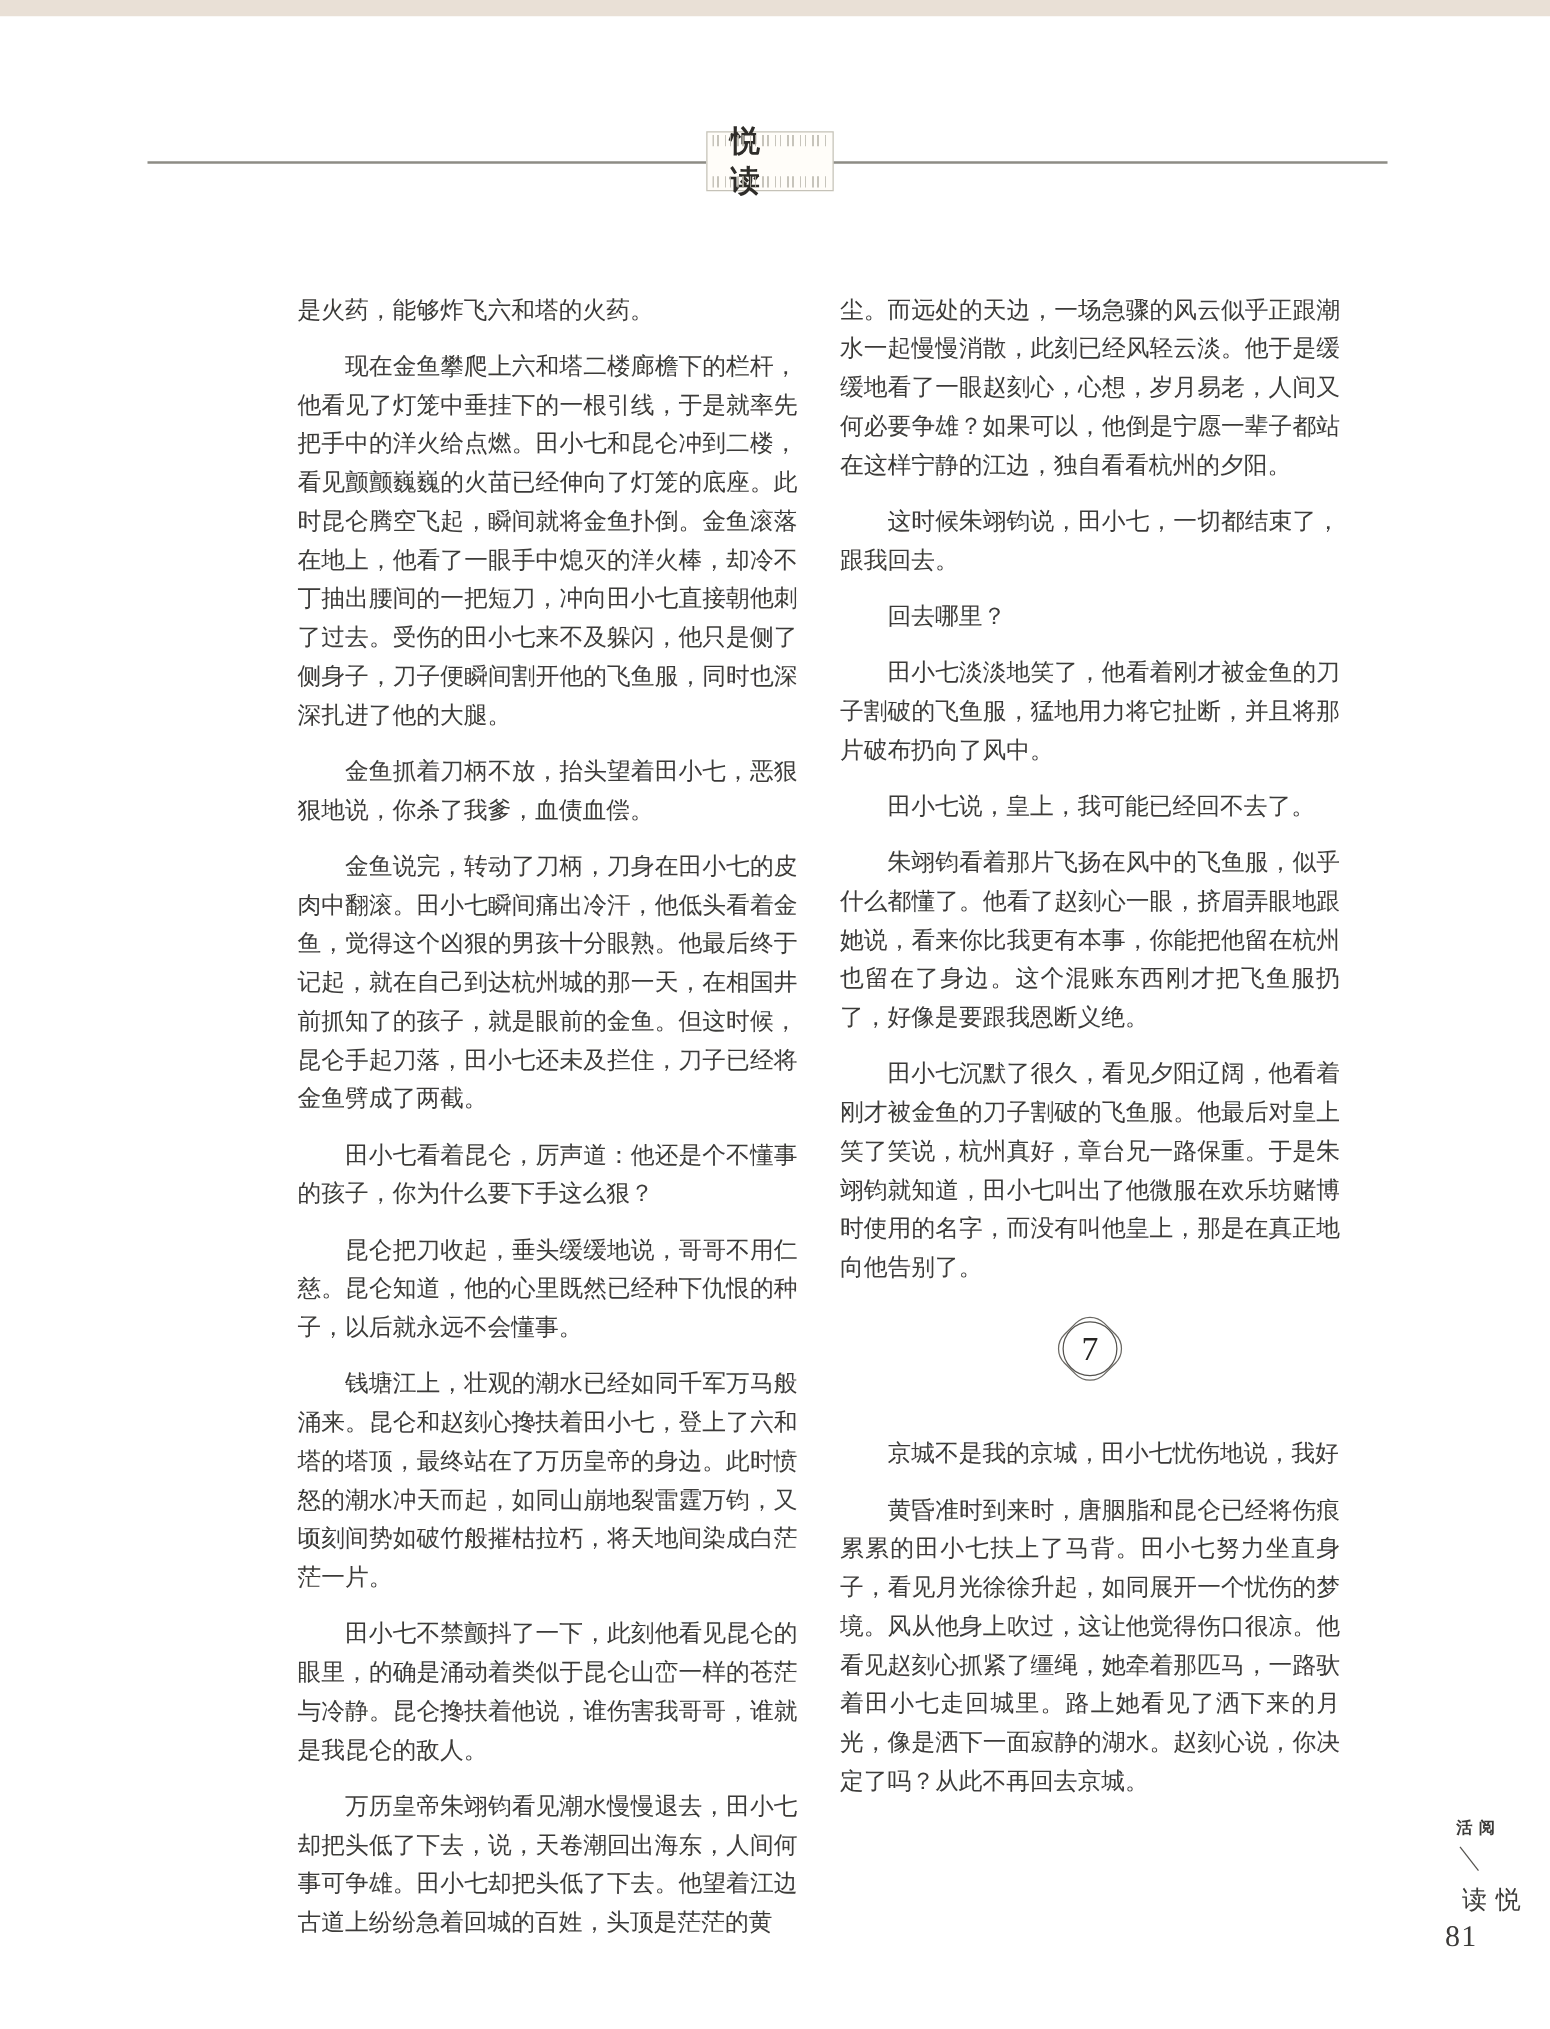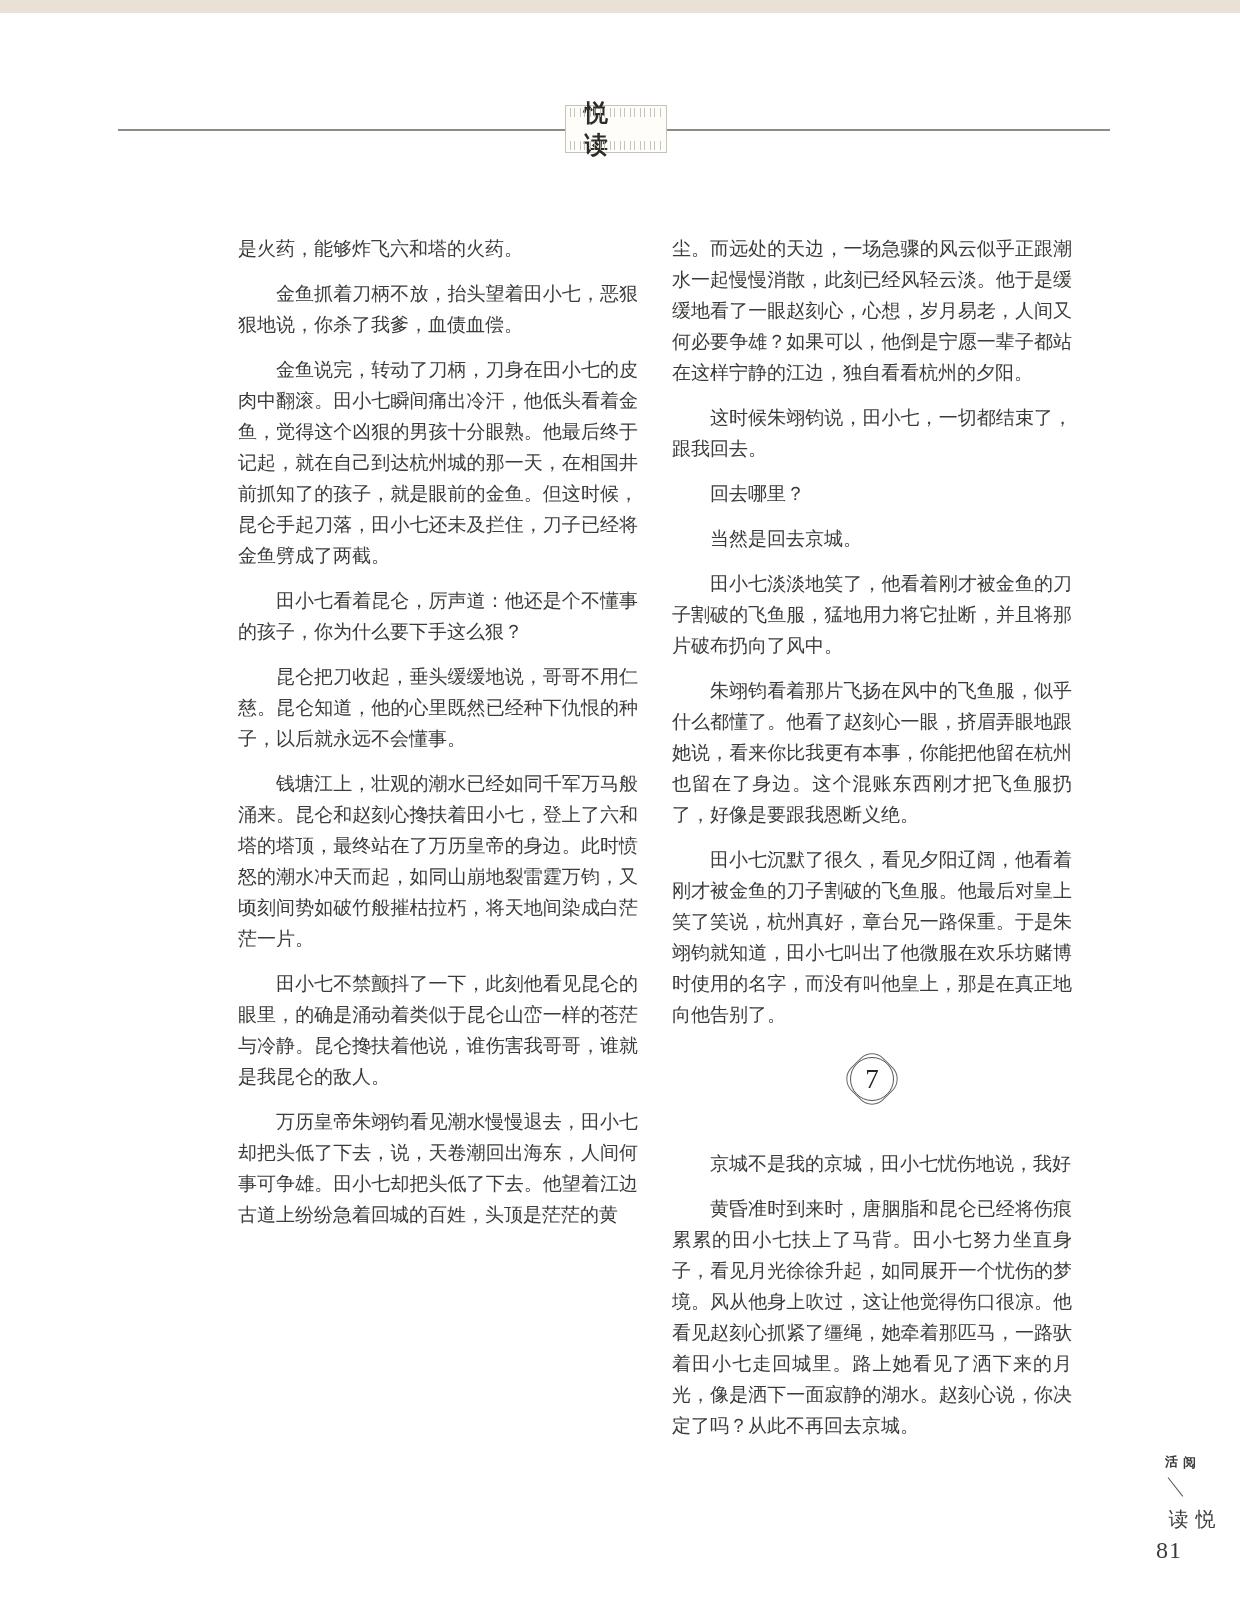--- a/index.html
+++ b/index.html
@@ -118,34 +118,35 @@
   <div class="header-rule rule-left"></div>
   <div class="header-badge">
     <div class="perforation top"></div>
     <div class="badge-title">悦 读</div>
     <div class="perforation bottom"></div>
   </div>
   <div class="header-rule rule-right"></div>
 
   <div class="text-col col-left" id="col-left">
       <p class="noindent">是火药，能够炸飞六和塔的火药。</p>
+      <p class="indent">现在金鱼攀爬上六和塔二楼廊檐下的栏杆，他看见了灯笼中垂挂下的一根引线，于是就率先把手中的洋火给点燃。田小七和昆仑冲到二楼，看见颤颤巍巍的火苗已经伸向了灯笼的底座。此时昆仑腾空飞起，瞬间就将金鱼扑倒。金鱼滚落在地上，他看了一眼手中熄灭的洋火棒，却冷不丁抽出腰间的一把短刀，冲向田小七直接朝他刺了过去。受伤的田小七来不及躲闪，他只是侧了侧身子，刀子便瞬间割开他的飞鱼服，同时也深深扎进了他的大腿。</p>
       <p class="indent">金鱼抓着刀柄不放，抬头望着田小七，恶狠狠地说，你杀了我爹，血债血偿。</p>
       <p class="indent">金鱼说完，转动了刀柄，刀身在田小七的皮肉中翻滚。田小七瞬间痛出冷汗，他低头看着金鱼，觉得这个凶狠的男孩十分眼熟。他最后终于记起，就在自己到达杭州城的那一天，在相国井前抓知了的孩子，就是眼前的金鱼。但这时候，昆仑手起刀落，田小七还未及拦住，刀子已经将金鱼劈成了两截。</p>
       <p class="indent">田小七看着昆仑，厉声道：他还是个不懂事的孩子，你为什么要下手这么狠？</p>
       <p class="indent">昆仑把刀收起，垂头缓缓地说，哥哥不用仁慈。昆仑知道，他的心里既然已经种下仇恨的种子，以后就永远不会懂事。</p>
       <p class="indent">钱塘江上，壮观的潮水已经如同千军万马般涌来。昆仑和赵刻心搀扶着田小七，登上了六和塔的塔顶，最终站在了万历皇帝的身边。此时愤怒的潮水冲天而起，如同山崩地裂雷霆万钧，又顷刻间势如破竹般摧枯拉朽，将天地间染成白茫茫一片。</p>
       <p class="indent">田小七不禁颤抖了一下，此刻他看见昆仑的眼里，的确是涌动着类似于昆仑山峦一样的苍茫与冷静。昆仑搀扶着他说，谁伤害我哥哥，谁就是我昆仑的敌人。</p>
       <p class="indent">万历皇帝朱翊钧看见潮水慢慢退去，田小七却把头低了下去，说，天卷潮回出海东，人间何事可争雄。田小七却把头低了下去。他望着江边古道上纷纷急着回城的百姓，头顶是茫茫的黄</p>
     </div>
   <div class="text-col col-right" id="col-right">
       <p class="noindent">尘。而远处的天边，一场急骤的风云似乎正跟潮水一起慢慢消散，此刻已经风轻云淡。他于是缓缓地看了一眼赵刻心，心想，岁月易老，人间又何必要争雄？如果可以，他倒是宁愿一辈子都站在这样宁静的江边，独自看看杭州的夕阳。</p>
       <p class="indent">这时候朱翊钧说，田小七，一切都结束了，跟我回去。</p>
       <p class="indent">回去哪里？</p>
-      <p class="indent">当然是回去京城。</p>
       <p class="indent">田小七淡淡地笑了，他看着刚才被金鱼的刀子割破的飞鱼服，猛地用力将它扯断，并且将那片破布扔向了风中。</p>
+      <p class="indent">田小七说，皇上，我可能已经回不去了。</p>
       <p class="indent">朱翊钧看着那片飞扬在风中的飞鱼服，似乎什么都懂了。他看了赵刻心一眼，挤眉弄眼地跟她说，看来你比我更有本事，你能把他留在杭州也留在了身边。这个混账东西刚才把飞鱼服扔了，好像是要跟我恩断义绝。</p>
       <p class="indent">田小七沉默了很久，看见夕阳辽阔，他看着刚才被金鱼的刀子割破的飞鱼服。他最后对皇上笑了笑说，杭州真好，章台兄一路保重。于是朱翊钧就知道，田小七叫出了他微服在欢乐坊赌博时使用的名字，而没有叫他皇上，那是在真正地向他告别了。</p>
       <div class="section-marker">
         <div class="marker-badge">
           <span class="marker-circle"></span>
           <span class="marker-petals"></span>
           <span class="marker-label">7</span>
         </div>
       </div>
       <p class="indent">京城不是我的京城，田小七忧伤地说，我好</p>

